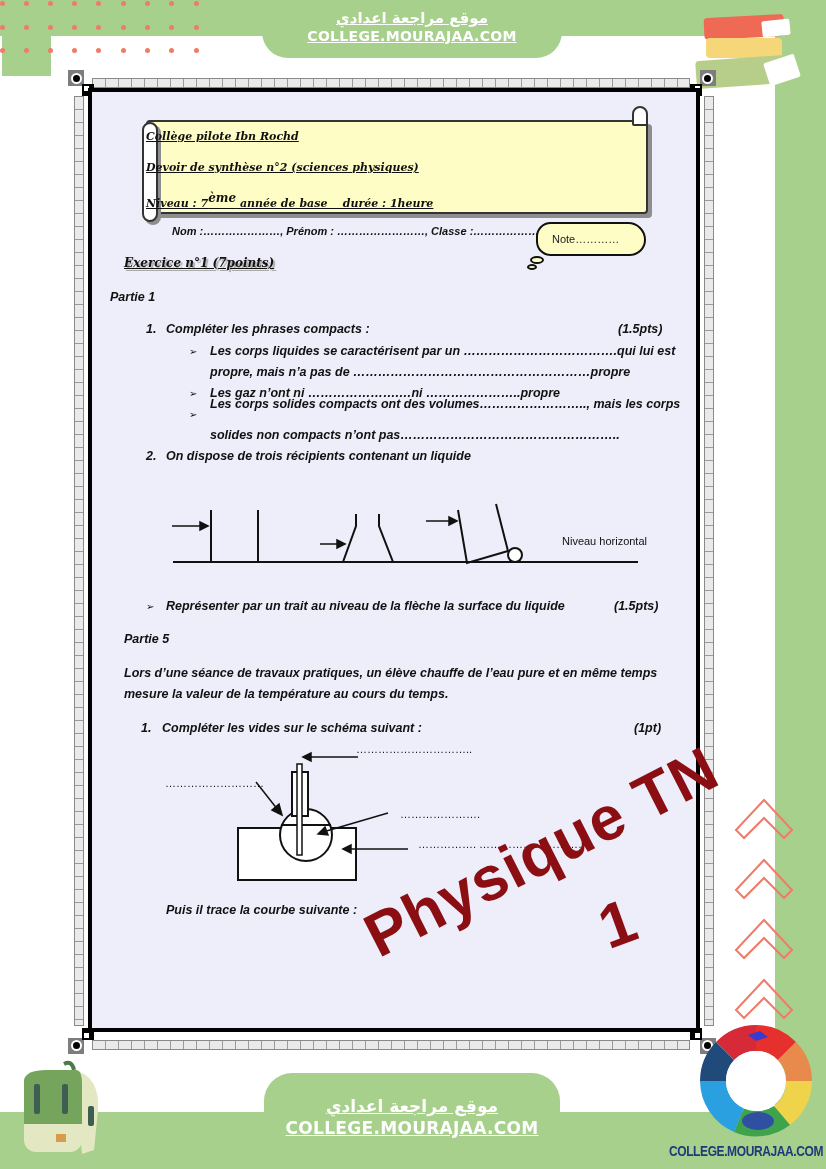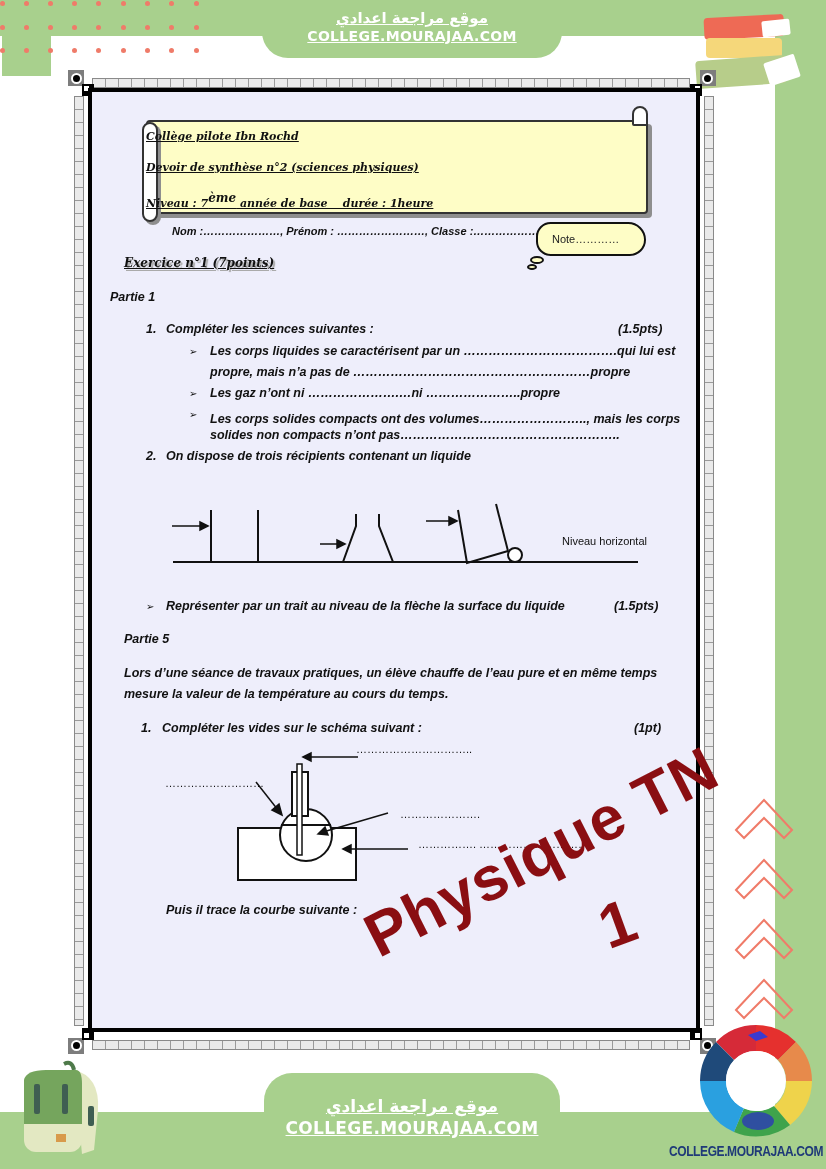--- a/index.html
+++ b/index.html
@@ -196,30 +196,30 @@
     <span>Note…………</span>
   </div>
 <div class="cloud-tail1"></div>
 <div class="cloud-tail2"></div>
 
 <div class="ex-title">Exercice n°1 (7points)</div>
 
 <div class="txt b" style="left:110px;top:290px;">Partie 1</div>
 
 <div class="txt b" style="left:146px;top:322px;">1.</div>
-<div class="txt b" style="left:166px;top:322px;">Compléter les sciences suivantes :</div>
+<div class="txt b" style="left:166px;top:322px;">Compléter les phrases compacts :</div>
 <div class="txt b" style="left:618px;top:322px;">(1.5pts)</div>
 
 <span class="bullet" style="left:189px;top:346px;">➢</span>
 <div class="txt b" style="left:210px;top:344px;">Les corps liquides se caractérisent par un ……………………………….qui lui est</div>
 <div class="txt b" style="left:210px;top:365px;">propre, mais n’a pas de …………………………………………………propre</div>
 <span class="bullet" style="left:189px;top:388px;">➢</span>
 <div class="txt b" style="left:210px;top:386px;">Les gaz n’ont ni ………………….…ni …………………..propre</div>
 <span class="bullet" style="left:189px;top:409px;">➢</span>
-<div class="txt b" style="left:210px;top:412px;">Les corps solides compacts ont des volumes…………………….., mais les corps</div>
+<div class="txt b" style="left:210px;top:397px;">Les corps solides compacts ont des volumes…………………….., mais les corps</div>
 <div class="txt b" style="left:210px;top:428px;">solides non compacts n’ont pas……………………………………………..</div>
 
 <div class="txt b" style="left:146px;top:449px;">2.</div>
 <div class="txt b" style="left:166px;top:449px;">On dispose de trois récipients contenant un liquide</div>
 
 <svg class="diag" style="left:160px;top:500px;" width="500" height="70">
   <g stroke="#111" stroke-width="2" fill="none">
     <line x1="13" y1="62" x2="478" y2="62"></line>
 
     <polyline points="51,10 51,62 98,62 98,10"></polyline>

